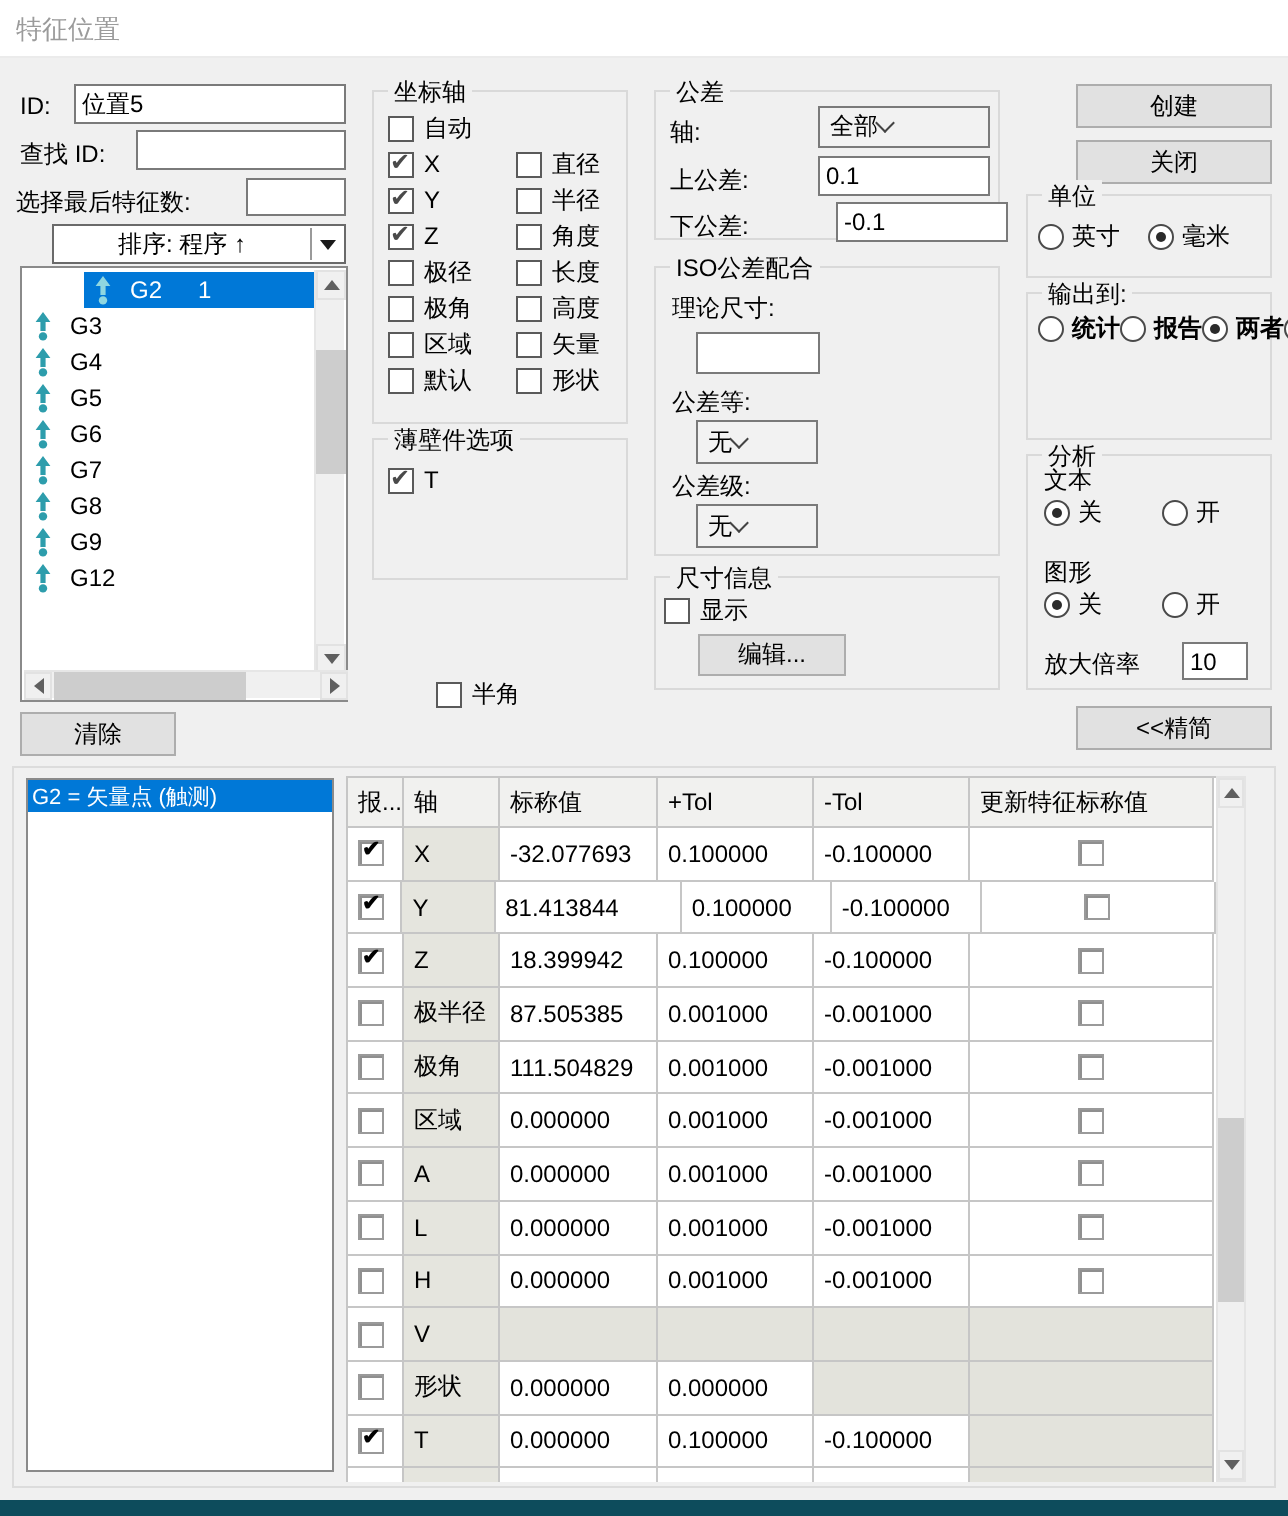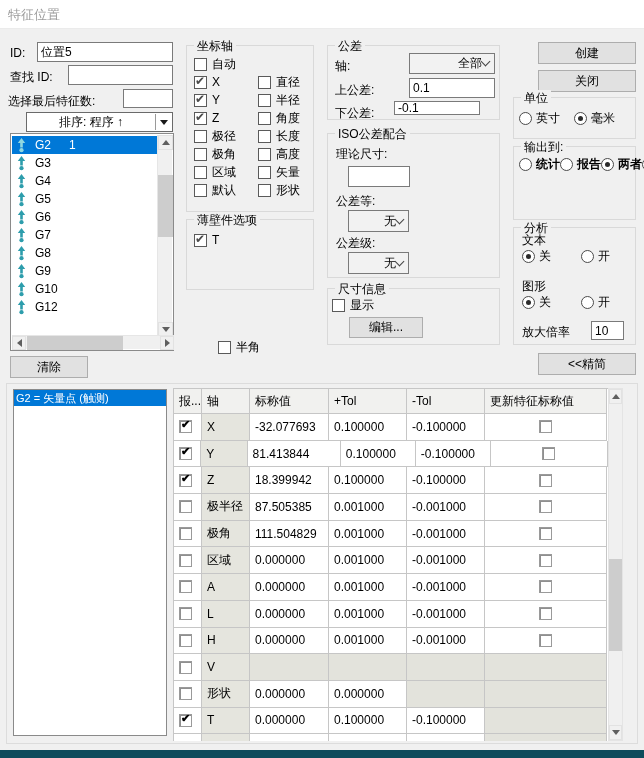--- a/index.html
+++ b/index.html
@@ -11,32 +11,32 @@
   .btn { background:#e1e1e1; border:1px solid #adadad; font-size:12px; display:flex; align-items:center; justify-content:center; cursor:default; }
   .grp { border:1px solid #d9d9d9; }
   .grp-title { position:absolute; top:-8px; left:7px; background:#f0f0f0; padding:0 3px; font-size:12px; white-space:nowrap; }
   .cb { width:13px; height:13px; border:1px solid #5a5a5a; background:#fff; display:inline-block; position:relative; flex:none; }
   .cb.checked::after { content:"✔"; position:absolute; top:-3px; left:0; font-size:12px; color:#4a4a4a; }
   .cbrow { display:flex; align-items:center; gap:5px; height:18px; }
   .cbrow .lbl { font-size:12px; }
   .radio { width:13px; height:13px; border:1px solid #4a4a4a; border-radius:50%; background:#fff; display:inline-block; position:relative; flex:none; }
   .radio.on::after { content:""; position:absolute; left:3px; top:3px; right:3px; bottom:3px; background:#2b2b2b; border-radius:50%; }
   .radrow { display:flex; align-items:center; gap:4px; height:16px; }
-  .dd { background:#f2f2f2; border:1px solid #7a7a7a; display:flex; align-items:center; justify-content:flex-end; font-size:12px; padding:0 5px; }
+  .dd { background:#f2f2f2; border:1px solid #7a7a7a; display:flex; align-items:center; justify-content:flex-start; font-size:12px; padding:0 5px; }
   .chev { width:7px; height:7px; border-right:1px solid #444; border-bottom:1px solid #444; transform:rotate(45deg); margin-top:-4px; flex:none; }
   .tri-up { width:0; height:0; border-left:4px solid transparent; border-right:4px solid transparent; border-bottom:5px solid #5f5f5f; }
   .tri-down { width:0; height:0; border-left:4px solid transparent; border-right:4px solid transparent; border-top:5px solid #5f5f5f; }
   .tri-left { width:0; height:0; border-top:4px solid transparent; border-bottom:4px solid transparent; border-right:5px solid #5f5f5f; }
   .tri-right { width:0; height:0; border-top:4px solid transparent; border-bottom:4px solid transparent; border-left:5px solid #5f5f5f; }
   .sb { background:#f0f0f0; }
   .sb-btn { display:flex; align-items:center; justify-content:center; background:#f0f0f0; border:1px solid #e2e2e2; }
   .sb-thumb { background:#cdcdcd; }
   .listbox { background:#fff; border:1px solid #8a8a8a; }
   .list-item { height:18px; display:flex; align-items:center; font-size:12px; padding-left:3px; }
-  .list-item.selected { background:#0078d7; color:#fff; }
+  .list-item.selected { background:#0078d7; color:#fff;margin-left:30px; }
   .feat-icon { width:13px; display:flex; justify-content:center; margin-right:7px; }
   .feat-id { width:34px; }
   .sortbox { border:1px solid #6a6a6a; background:#fff; display:flex; align-items:center; font-size:12px; }
   .t-cell { border-right:1px solid #c6c6c6; border-bottom:1px solid #c6c6c6; display:flex; align-items:center; font-size:12px; padding:0 5px; overflow:hidden; }
   .t-head { background:#f1f1ef; }
   .t-axis { background:#e5e5de; }
   .t-gray { background:#e3e3dc; }
   .t-cb { width:13px; height:13px; background:#fff; border:1px solid #9a9a9a; box-shadow:inset 1px 1px 0 #8f8f8f, inset -1px -1px 0 #ffffff; position:relative; flex:none; }
   .t-cb.checked::after { content:"✔"; position:absolute; top:-3px; left:1px; font-size:11px; color:#000; font-weight:bold; }
   .t-row { display:flex; }
@@ -147,30 +147,20 @@
         <span class="feat-id">G9</span>
         <span class="feat-extra"></span>
       </div>
       <div class="list-item">
         <span class="feat-icon">
           <svg width="11" height="15" viewBox="0 0 11 15">
             <path d="M5.5 0 L9.2 5 L6.8 5 L6.8 9.5 L4.2 9.5 L4.2 5 L1.8 5 Z" fill="#2d9dac"></path>
             <circle cx="5.5" cy="12.2" r="2.1" fill="#2d9dac"></circle>
           </svg>
         </span>
-        <span class="feat-id">G10</span>
-        <span class="feat-extra"></span>
-      </div>
-      <div class="list-item">
-        <span class="feat-icon">
-          <svg width="11" height="15" viewBox="0 0 11 15">
-            <path d="M5.5 0 L9.2 5 L6.8 5 L6.8 9.5 L4.2 9.5 L4.2 5 L1.8 5 Z" fill="#2d9dac"></path>
-            <circle cx="5.5" cy="12.2" r="2.1" fill="#2d9dac"></circle>
-          </svg>
-        </span>
         <span class="feat-id">G12</span>
         <span class="feat-extra"></span>
       </div>
     </div>
 
   <div class="abs sb" style="right:1px;top:1px;width:15px;height:202px;border-left:1px solid #e6e6e6;">
     <div class="sb-btn" style="width:15px;height:15px;">
         <span class="tri-up"></span>
       </div>
     <div class="sb-thumb abs" style="left:0;top:40px;width:15px;height:62px;"></div>
@@ -276,21 +266,21 @@
 <div class="abs grp" style="left:327px;top:45px;width:173px;height:75px;">
   <span class="grp-title">公差</span>
   <span class="abs lbl" style="left:7px;top:12px;">轴:</span>
   <div class="abs dd" style="left:81px;top:7px;width:86px;height:21px;">
     <span>全部</span>
     <span class="chev"></span>
   </div>
   <span class="abs lbl" style="left:7px;top:36px;">上公差:</span>
   <input class="abs inp" style="left: 81px; top: 32px; width: 86px; height: 20px;" value="0.1">
   <span class="abs lbl" style="left:7px;top:59px;">下公差:</span>
-  <input class="abs inp" style="left: 66px; top: 55px; width: 86px; height: 14px;" value="-0.1">
+  <input class="abs inp" style="left: 90px; top: 55px; width: 86px; height: 20px;" value="-0.1">
 </div>
 
 <div class="abs grp" style="left:327px;top:133px;width:173px;height:145px;">
   <span class="grp-title">ISO公差配合</span>
   <span class="abs lbl" style="left:8px;top:12px;">理论尺寸:</span>
   <input class="abs inp" style="left: 20px; top: 32px; width: 62px; height: 21px;" value="">
   <span class="abs lbl" style="left:8px;top:59px;">公差等:</span>
   <div class="abs dd" style="left:20px;top:76px;width:61px;height:22px;">
     <span>无</span>
     <span class="chev"></span>

